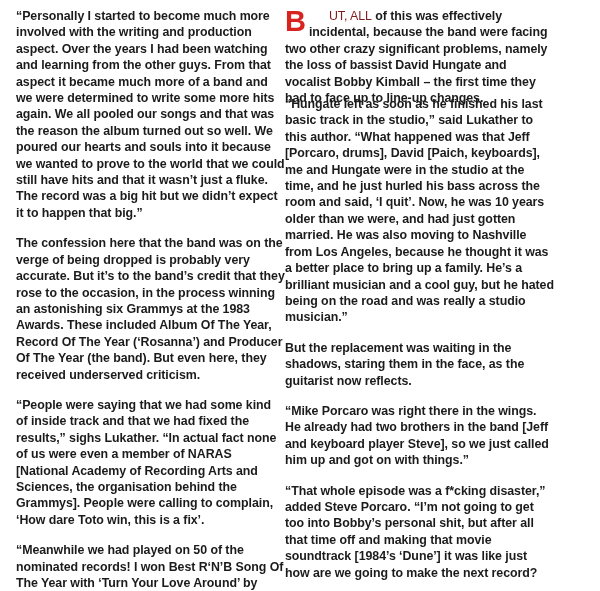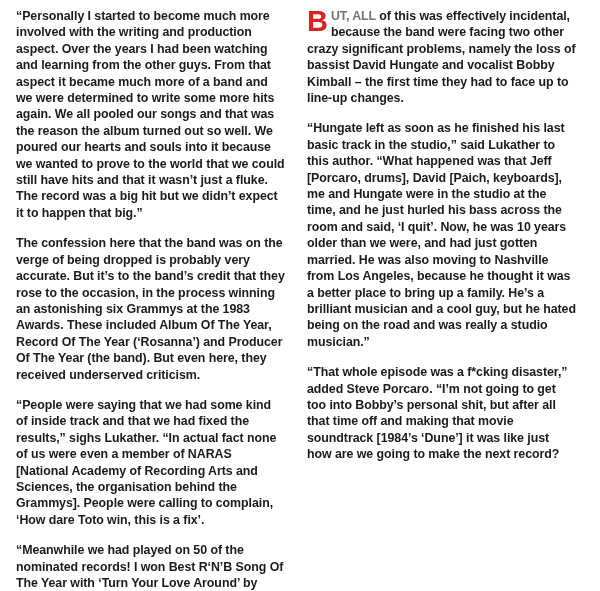--- a/index.html
+++ b/index.html
@@ -14,70 +14,72 @@
     color: #1a1a1a;
     overflow: hidden;
   }
   .page {
     position: relative;
     width: 544px;
     height: 591px;
     box-sizing: border-box;
     padding: 8px 14px 6px 16px;
     display: flex;
-    gap: 22px;
   }
   .column {
     width: 269px;
     flex: 0 0 269px;
     display: flex;
     flex-direction: column;
   }
   p {
     margin: 0 0 14px 0;
     font-size: 12.4px;
     line-height: 16.4px;
     font-weight: bold;
     letter-spacing: -0.06px;
     text-align: left;
     color: #1b1b1b;
   }
   p:last-child {
-    margin-bottom: 16px;
+    margin-bottom: 4px;
   }
   .dropcap-para {
     position: relative;
     min-height: 34px;
   }
   .dropcap {
     float: left;
     font-size: 29px;
     line-height: 25px;
     font-weight: bold;
     color: #d8231f;
     margin: 1px 3px 0 0;
     font-family: "Liberation Sans", sans-serif;
   }
   .lead-caps {
-    color: #737373;
-    font-weight: bold;
+    color: #7f1d1d;
+    font-weight: normal;
+    margin-left: 20px;
   }
 </style>
 </head>
 <body>
 
 <div class="page">
 
   <div class="column">
     <p>“Personally I started to become much more involved with the writing and production aspect. Over the years I had been watching and learning from the other guys. From that aspect it became much more of a band and we were determined to write some more hits again. We all pooled our songs and that was the reason the album turned out so well. We poured our hearts and souls into it because we wanted to prove to the world that we could still have hits and that it wasn’t just a fluke. The record was a big hit but we didn’t expect it to happen that big.”</p>
     <p>The confession here that the band was on the verge of being dropped is probably very accurate. But it’s to the band’s credit that they rose to the occasion, in the process winning an astonishing six Grammys at the 1983 Awards. These included Album Of The Year, Record Of The Year (‘Rosanna’) and Producer Of The Year (the band). But even here, they received underserved criticism.</p>
     <p>“People were saying that we had some kind of inside track and that we had fixed the results,” sighs Lukather. “In actual fact none of us were even a member of NARAS [National Academy of Recording Arts and Sciences, the organisation behind the Grammys]. People were calling to complain, ‘How dare Toto win, this is a fix’.</p>
     <p>“Meanwhile we had played on 50 of the nominated records! I won Best R‘N’B Song Of The Year with ‘Turn Your Love Around’ by George Benson. It was very unfair – I know they don’t like us but to say we had fixed the results… well that’s just crazy. As it happens, I thought Donald Fagan’s ‘The Night Fly’ album was going to win. There was a lot of hatred directed towards us, it was very hurtful.”</p>
   </div>
 
   <div class="column">
     <p class="dropcap-para"><span class="dropcap">B</span><span class="lead-caps">UT, ALL</span><span> of this was effectively incidental, because the band were facing two other crazy significant problems, namely the loss of bassist David Hungate and vocalist Bobby Kimball – the first time they had to face up to line-up changes.</span></p>
     <p>“Hungate left as soon as he finished his last basic track in the studio,” said Lukather to this author. “What happened was that Jeff [Porcaro, drums], David [Paich, keyboards], me and Hungate were in the studio at the time, and he just hurled his bass across the room and said, ‘I quit’. Now, he was 10 years older than we were, and had just gotten married. He was also moving to Nashville from Los Angeles, because he thought it was a better place to bring up a family. He’s a brilliant musician and a cool guy, but he hated being on the road and was really a studio musician.”</p>
+    <p>But the replacement was waiting in the shadows, staring them in the face, as the guitarist now reflects.</p>
+    <p>“Mike Porcaro was right there in the wings. He already had two brothers in the band [Jeff and keyboard player Steve], so we just called him up and got on with things.”</p>
     <p>“That whole episode was a f*cking disaster,” added Steve Porcaro. “I’m not going to get too into Bobby’s personal shit, but after all that time off and making that movie soundtrack [1984’s ‘Dune’] it was like just how are we going to make the next record?</p>
 
   </div>
 
 </div>
 
 </body></html>

